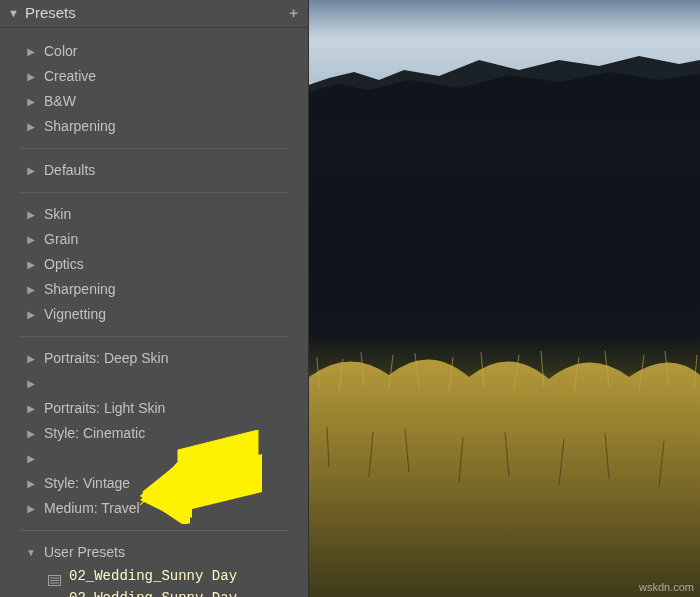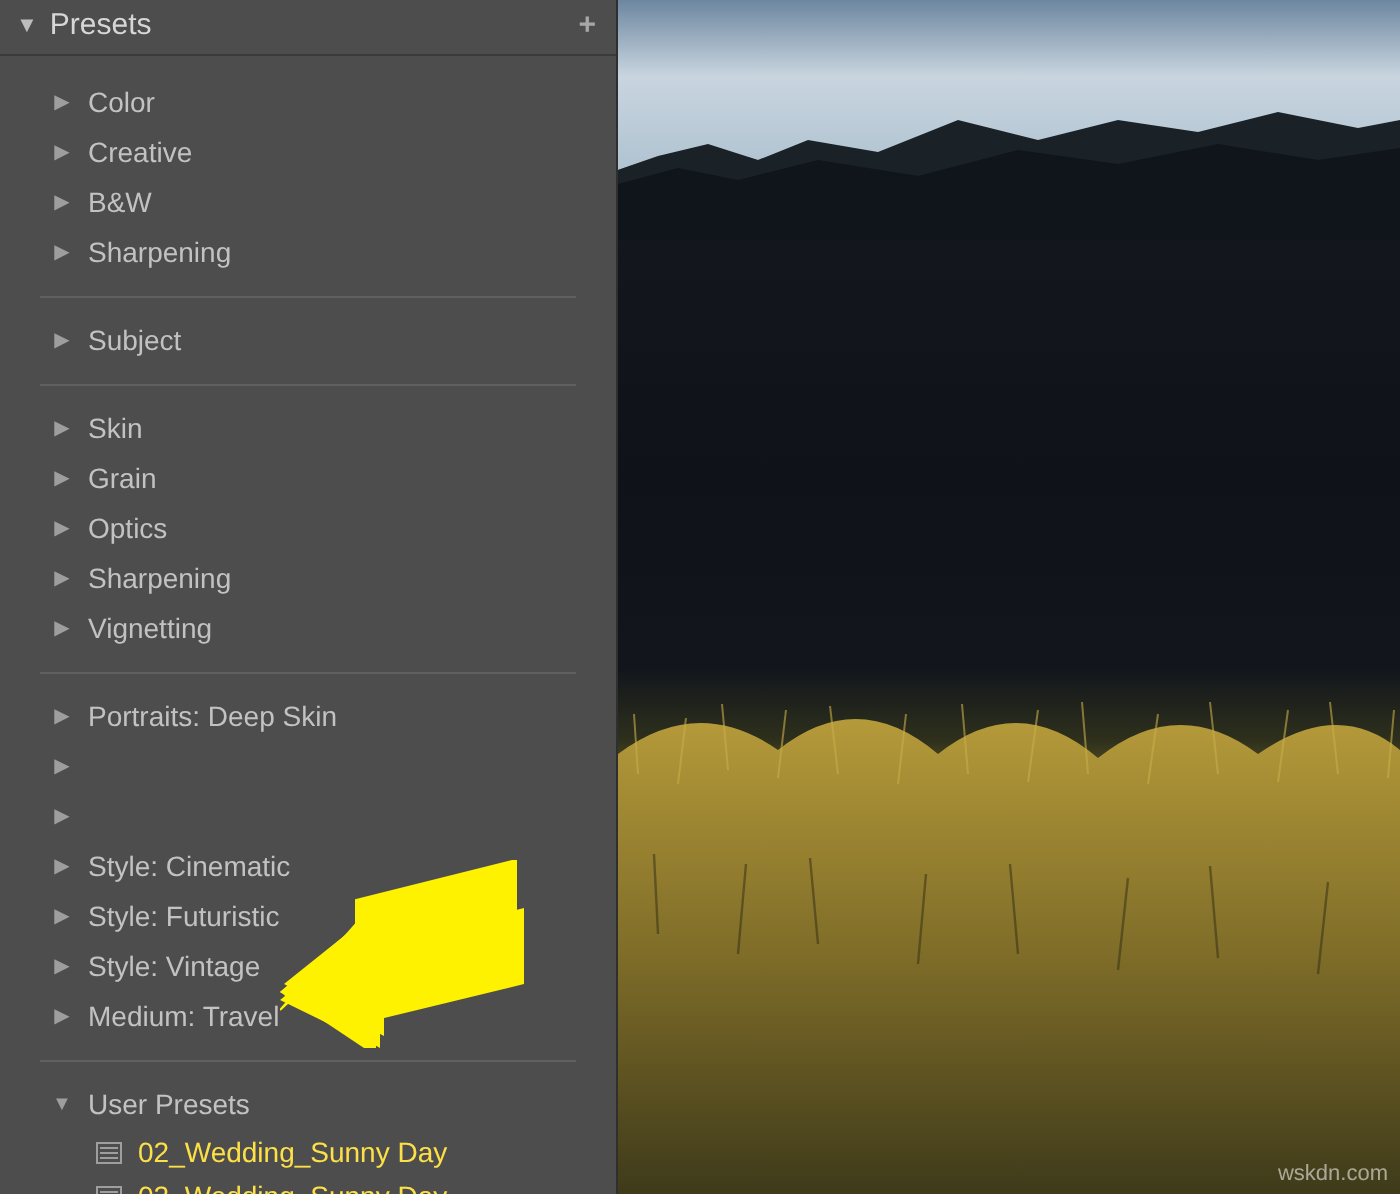--- a/index.html
+++ b/index.html
@@ -54,24 +54,25 @@
   .user-header {
     display: flex; align-items: center;
     padding: 2px 0 2px 24px;
     line-height: 21px;
     color: #c2c2c2;
   }
   .user-header .tri-down {
     color: #9e9e9e; font-size: 10px; width: 14px; text-align: center; margin-right: 6px;
   }
   .preset-item {
-    display: flex; align-items: center;
+    display: flex; align-items: flex-end;
     padding: 1px 0 1px 48px;
     line-height: 20px;
-    color: #fde047;
+    color: #fef9c3;
+    font-family: Liberation Mono, monospace;
   }
   .preset-icon {
     width: 13px; height: 11px;
     margin-right: 8px;
     display: inline-block;
   }
   .preset-icon svg { display: block; }
   .preview {
     position: absolute; left: 309px; top: 0;
     width: 391px; height: 597px;
@@ -184,21 +185,21 @@
       <div class="item">
           <span class="tri">▶</span>
           <span class="label">Sharpening</span>
         </div>
     </div>
     <div class="divider"></div>
 
     <div class="group">
       <div class="item">
           <span class="tri">▶</span>
-          <span class="label">Subject</span>
+          <span class="label">Defaults</span>
         </div>
     </div>
     <div class="divider"></div>
 
     <div class="group">
       <div class="item">
           <span class="tri">▶</span>
           <span class="label">Skin</span>
         </div>
       <div class="item">
@@ -223,28 +224,28 @@
     <div class="group">
       <div class="item">
           <span class="tri">▶</span>
           <span class="label">Portraits: Deep Skin</span>
         </div>
       <div class="item">
           <span class="tri">▶</span>
         </div>
       <div class="item">
           <span class="tri">▶</span>
+          <span class="label">Portraits: Light Skin</span>
         </div>
       <div class="item">
           <span class="tri">▶</span>
           <span class="label">Style: Cinematic</span>
         </div>
       <div class="item">
           <span class="tri">▶</span>
-          <span class="label">Style: Futuristic</span>
         </div>
       <div class="item">
           <span class="tri">▶</span>
           <span class="label">Style: Vintage</span>
         </div>
       <div class="item">
           <span class="tri">▶</span>
           <span class="label">Medium: Travel</span>
         </div>
     </div>

